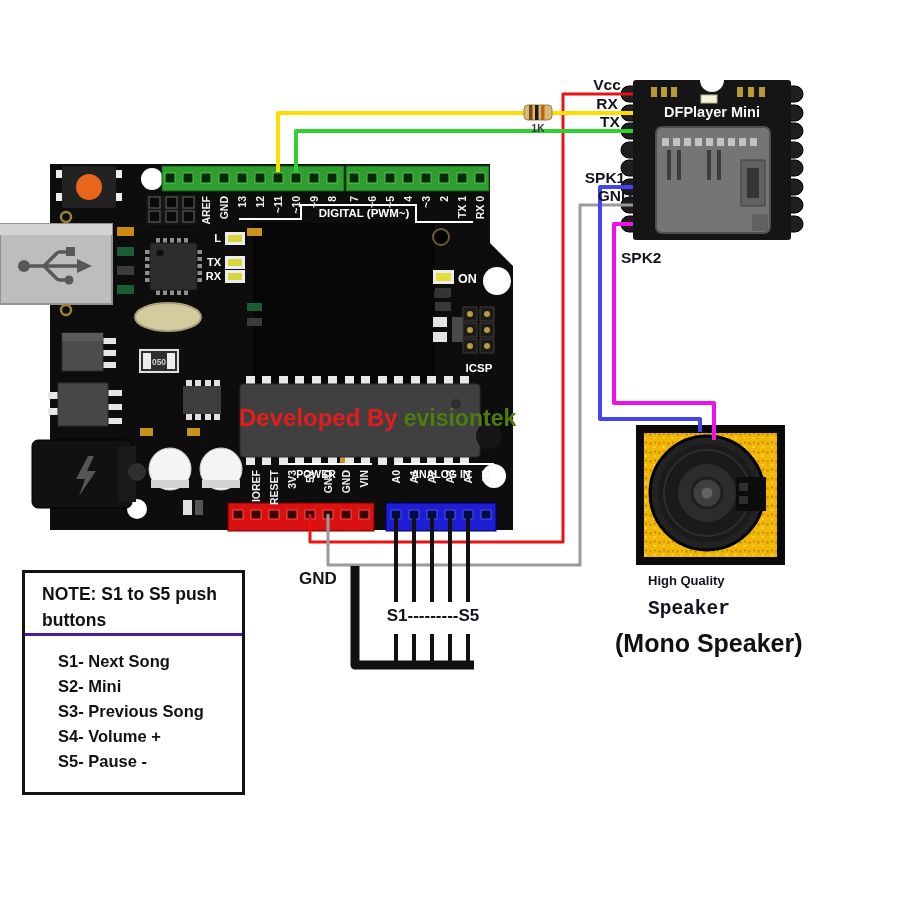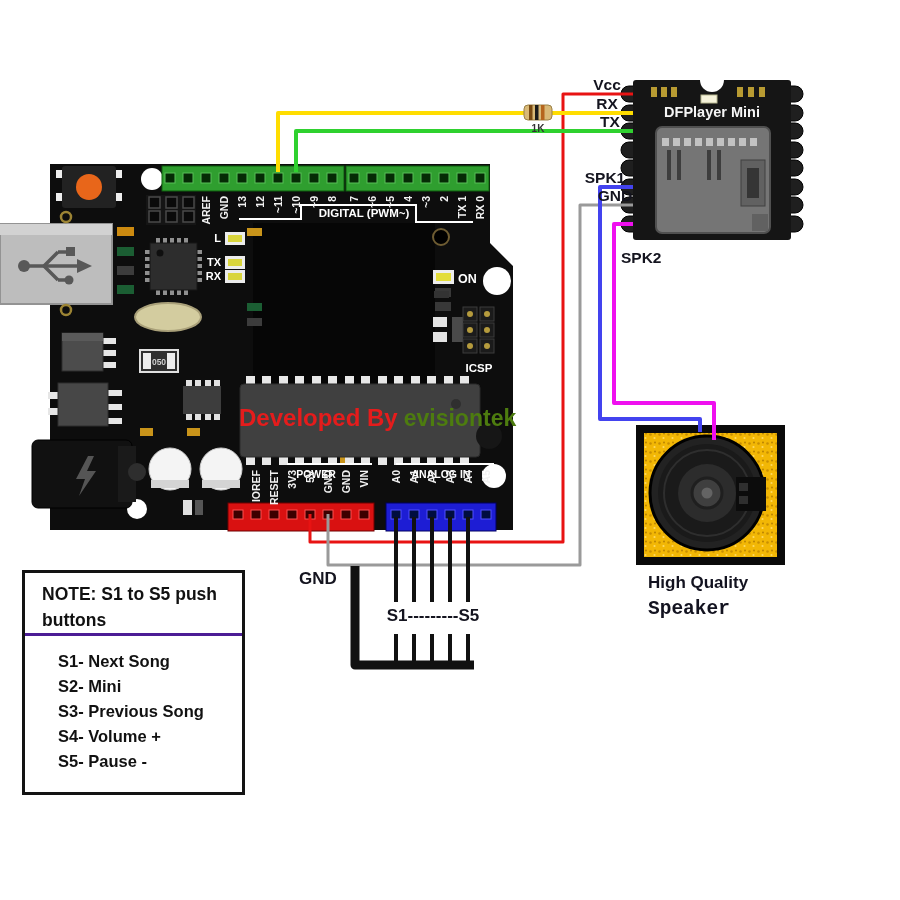--- a/index.html
+++ b/index.html
@@ -12,21 +12,21 @@
   .wirelbl{font-size:15.5px;fill:#14141f;}
   .biglbl{font-size:17px;fill:#14141f;}
   .tiny{font-size:8.5px;fill:#cfcfcf;font-weight:bold;}
   .dftitle{font-size:14.5px;fill:#f5f5f5;}
   .htmllbl{position:absolute;color:#131320;font-weight:bold;}
   .notebox{position:absolute;left:22px;top:570px;width:217px;height:219px;border:3px solid #131313;background:#fff;}
   .note-title{padding:8px 6px 6px 17px;font-size:17.5px;font-weight:bold;line-height:1.5;
               border-bottom:3px solid #4c1d95;height:46px;color:#111;}
   .note-items{padding:16px 0 0 33px;}
   .note-item{font-size:16.5px;font-weight:bold;color:#111;margin:0 0 6px 0;line-height:19px;}
-  .cap1{left:648px;top:573px;font-size:17px;}
+  .cap1{left:648px;top:573px;font-size:13px;}
   .cap2{left:648px;top:598px;font-size:19.5px;font-family:Liberation Mono, monospace;}
   .mono{left:615px;top:629px;font-size:25px;color:#111;}
   .dev{left:239px;top:404px;font-size:24px;color:#e51c1c;white-space:nowrap;}
   .dev .w2{font-weight:600;font-size:23px;color:#4d7c0f;margin-left:6px;}
 </style>
 </head>
 <body>
 
 <div id="canvas">
 
@@ -499,20 +499,21 @@
   <text class="biglbl" x="299" y="584">GND</text>
   <text class="biglbl" x="433" y="621" text-anchor="middle">S1---------S5</text>
 </svg>
 
 <div class="htmllbl dev">
   <span>Developed By</span><span class="w2">evisiontek</span>
 </div>
 
 <div class="htmllbl cap1">High Quality</div>
 <div class="htmllbl cap2">Speaker</div>
+<div class="htmllbl mono">(Mono Speaker)</div>
 
 <div class="notebox">
   <div class="note-title">NOTE: S1 to S5 push buttons</div>
   <div class="note-items">
     <div class="note-item">S1- Next Song</div>
     <div class="note-item">S2- Mini</div>
     <div class="note-item">S3- Previous Song</div>
     <div class="note-item">S4- Volume +</div>
     <div class="note-item">S5- Pause -</div>
   </div>

